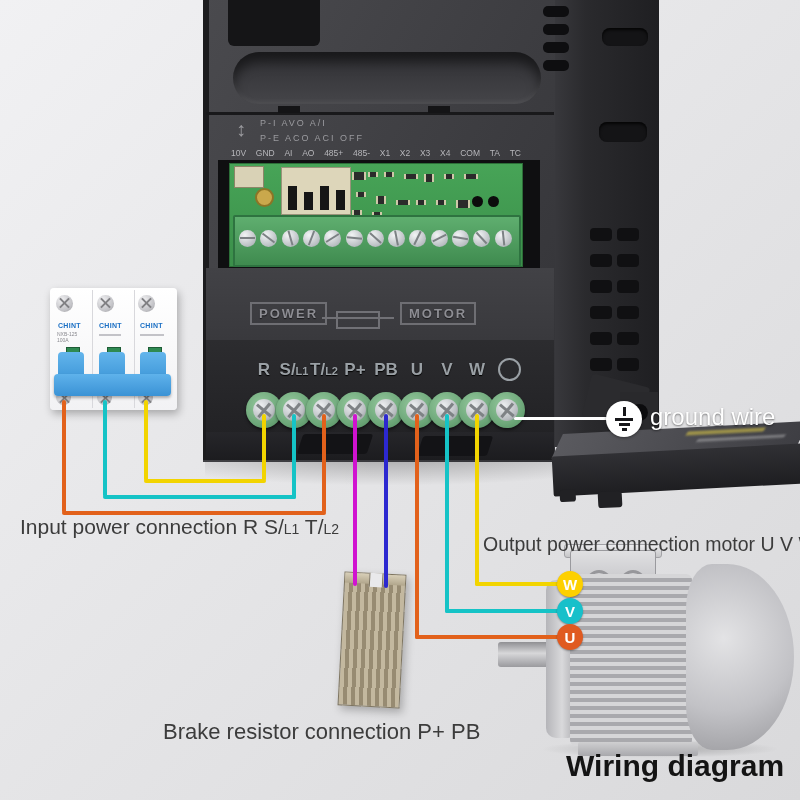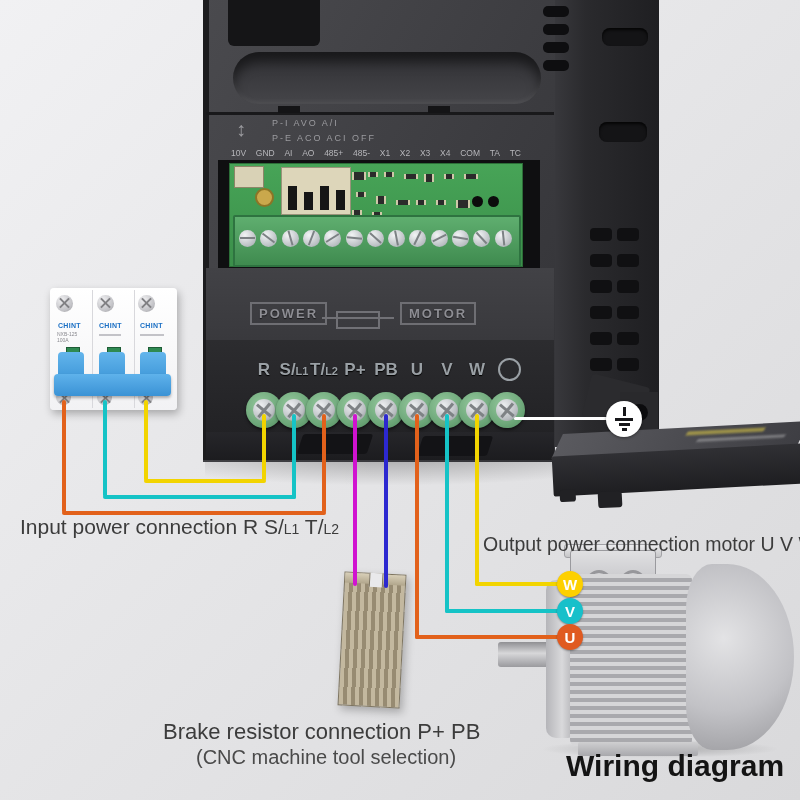--- a/index.html
+++ b/index.html
@@ -22,21 +22,21 @@
   .cover-notch{width:22px;height:7px;background:#141416;top:106px;z-index:4;}
 
   .slat{left:543px;width:26px;height:11px;background:#0e0e10;border-radius:5px;z-index:4;}
   .side-slot{background:#141416;border-radius:8px;box-shadow:inset 0 2px 3px rgba(0,0,0,.8);z-index:4;}
   .vent{width:22px;height:13px;background:#101012;border-radius:4px;z-index:4;}
   .mount-foot{left:620px;top:392px;width:38px;height:46px;background:#29292c;border-radius:0 0 8px 8px;z-index:4;}
   .mount-hole{left:631px;top:404px;width:17px;height:17px;border-radius:50%;background:#0c0c0e;z-index:5;}
 
   
   .dip-arrow{left:236px;top:118px;font-size:20px;color:#9a9a9e;z-index:4;}
-  .dip-row{left:272px;color:#9b9b9f;font-size:9px;letter-spacing:2px;z-index:4;white-space:nowrap;}
+  .dip-row{left:260px;color:#9b9b9f;font-size:9px;letter-spacing:2px;z-index:4;white-space:nowrap;}
   .ctl-row{left:231px;top:148px;width:290px;display:flex;justify-content:space-between;z-index:4;}
   .ctl-row span{font-size:8.5px;font-weight:normal;color:#b6b6ba;transform:scaleY(1.1);}
 
   
   .pcb-recess{left:218px;top:160px;width:322px;height:110px;background:#0f0f11;z-index:3;}
   .pcb{left:229px;top:163px;width:292px;height:102px;background:linear-gradient(#47a457,#3b8f4a);z-index:4;border:1px solid #2c6e38;}
   .dip-block{left:281px;top:167px;width:64px;height:42px;background:#ddd6ba;border:1px solid #9a937a;z-index:5;display:flex;justify-content:space-around;align-items:flex-end;padding:2px;}
   .dip-sw{width:9px;height:24px;background:#161616;margin-bottom:2px;}
   .pcb-conn{left:234px;top:166px;width:28px;height:20px;background:#d9d2b6;border:1px solid #8d8668;z-index:5;}
   .pcb-brass{left:255px;top:188px;width:15px;height:15px;border-radius:50%;background:#caa84c;border:2px solid #8d7426;z-index:5;}
@@ -423,20 +423,21 @@
     <div class="foot1"></div>
     <div class="foot2"></div>
   </div>
 
   <div class="abs gnd-big">
     <div class="stem"></div>
       <div class="b1"></div>
       <div class="b2"></div>
       <div class="b3"></div>
   </div>
+  <div class="abs lbl-ground">ground wire</div>
 
   <div class="abs motor-shadow"></div>
   <div class="abs motor">
     <div class="shaft"></div>
     <div class="tlid"></div>
     <div class="tbox"></div>
     <div class="bolt" style="left:96px;"></div>
     <div class="bolt" style="left:130px;"></div>
     <div class="flange"></div>
     <div class="fins"></div>
@@ -448,15 +449,14 @@
       <div class="marker" style="left: 557px; top: 571px; background: rgb(253, 208, 0);">W</div>
       <div class="marker" style="left: 557px; top: 598px; background: rgb(23, 192, 202);">V</div>
       <div class="marker" style="left: 557px; top: 624px; background: rgb(224, 90, 32);">U</div>
     </div>
 
   <div class="abs lbl lbl-input">
     <span>Input power connection R  S/</span><span class="sub">L1</span><span> T/</span><span class="sub">L2</span>
   </div>
   <div class="abs lbl lbl-output">Output power connection motor U V W</div>
   <div class="abs lbl lbl-brake">Brake resistor connection  P+ PB</div>
-  <div class="abs lbl lbl-cnc">(CNC machine tool selection)</div>
   <div class="abs lbl-title">Wiring diagram</div>
 </div>
 
 </body></html>

